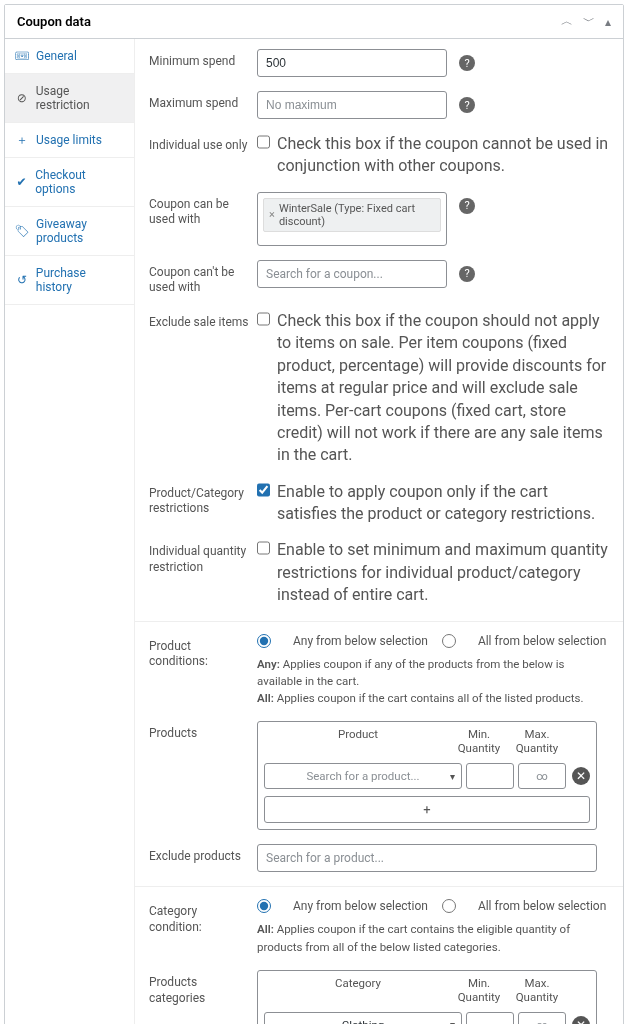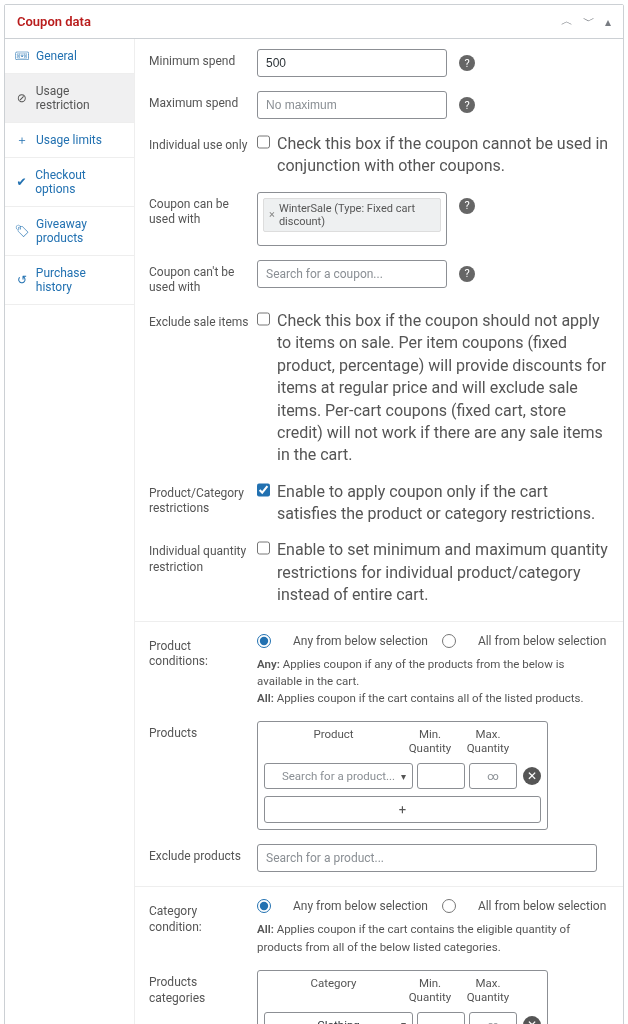--- a/index.html
+++ b/index.html
@@ -1,19 +1,19 @@
 <!DOCTYPE html>
 <html><head>
 <meta charset="utf-8">
 <style>
 * { box-sizing: border-box; margin: 0; padding: 0; }
 body { font-family: -apple-system, BlinkMacSystemFont, "Segoe UI", Roboto, sans-serif; font-size: 12px; color: #444; background: #fff; padding: 4px; }
 .panel { border: 1px solid #ccd0d4; border-radius: 2px; }
 .panel-header { display: flex; align-items: center; justify-content: space-between; padding: 8px 12px; border-bottom: 1px solid #ccd0d4; background: #fff; }
-.panel-title { font-weight: 600; font-size: 13px; color: #b91c1c; }
+.panel-title { font-weight: 600; font-size: 13px; color: #000000; }
 .panel-header-actions { display: flex; gap: 10px; align-items: center; color: #787c82; }
 .panel-body { display: flex; }
 .sidebar { width: 130px; background: #fff; border-right: 1px solid #eee; }
 .sidebar-item { display: flex; align-items: center; gap: 7px; padding: 10px 10px; font-size: 12px; color: #2271b1; cursor: pointer; border-bottom: 1px solid #eee; }
 .sidebar-item.active { background: #f0f0f1; color: #555; font-weight: 400; position: relative; }
 .sidebar-item.active::before { content: ""; position: absolute; left: 0; top: 0; bottom: 0; width: 3px; background: transparent; }
 .sidebar-item .icon { width: 14px; height: 14px; display: inline-flex; align-items: center; justify-content: center; font-size: 12px; color: inherit; }
 .content { flex: 1; padding: 10px 14px 20px 14px; }
 .row { display: flex; align-items: flex-start; margin-bottom: 14px; gap: 8px; }
 .row > label.field-label { width: 100px; min-width: 100px; font-size: 12px; color: #555; padding-top: 5px; line-height: 1.3; }
@@ -27,21 +27,21 @@
 .tagbox { width: 190px; min-height: 54px; border: 1px solid #8c8f94; border-radius: 3px; padding: 5px; background: #fff; }
 .tag { display: inline-flex; align-items: center; gap: 4px; background: #eef0f1; border: 1px solid #ddd; border-radius: 2px; padding: 3px 5px; font-size: 11px; color: #555; }
 .tag .x { color: #888; }
 .searchbox { width: 190px; height: 28px; border: 1px solid #8c8f94; border-radius: 3px; padding: 0 8px; font-size: 12px; color: #8a8f94; background: #fff; display: flex; align-items: center; }
 .searchbox-wide { width: 340px; }
 .radio-row { display: flex; align-items: center; gap: 22px; font-size: 12px; color: #555; }
 .radio-row input[type="radio"] { accent-color: #2271b1; width: 14px; height: 14px; margin: 0; }
 .hint { font-size: 11.5px; color: #555; line-height: 1.5; margin-top: 4px; max-width: 370px; }
 .hint b { font-weight: 600; }
 .section-divider { border-top: 1px solid #eee; margin: 10px -14px 12px -14px; }
-.table-box { width: 291px; border: 1px solid #8c8f94; border-radius: 3px; background: #fff; }
+.table-box { width: 340px; border: 1px solid #8c8f94; border-radius: 3px; background: #fff; }
 .table-box .thead { display: flex; font-size: 11.5px; color: #555; padding: 5px 30px 5px 8px; }
 .table-box .thead .c1 { flex: 1; text-align: center; }
 .table-box .thead .c2 { width: 58px; text-align: center; }
 .table-box .thead .c3 { width: 58px; text-align: center; }
 .table-box .trow { display: flex; align-items: center; gap: 4px; padding: 3px 6px; }
 .table-box .trow .sel { flex: 1; height: 26px; border: 1px solid #8c8f94; border-radius: 3px; display: flex; align-items: center; justify-content: center; color: #8a8f94; font-size: 11.5px; position: relative; background: #fff; }
 .table-box .trow .sel.filled { color: #2c3338; justify-content: center; }
 .table-box .trow .sel .caret { position: absolute; right: 6px; color: #555; font-size: 10px; }
 .table-box .trow .num { width: 48px; height: 26px; border: 1px solid #8c8f94; border-radius: 3px; font-size: 11.5px; text-align: center; color: #8a8f94; display: flex; align-items: center; justify-content: center; }
 .table-box .trow .del { width: 18px; height: 18px; border-radius: 50%; background: #555; color: #fff; display: inline-flex; align-items: center; justify-content: center; font-size: 12px; margin-left: 2px; }

